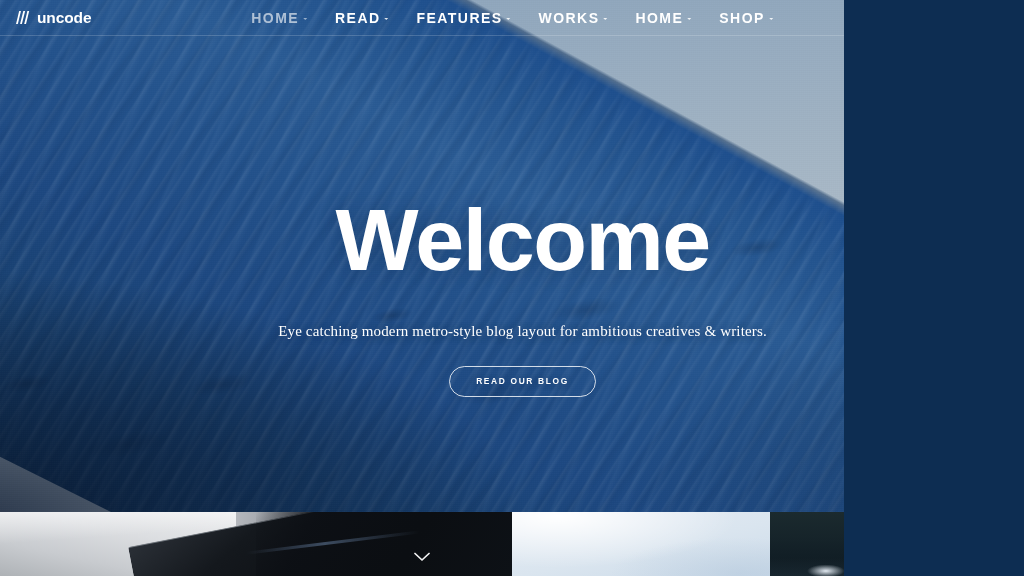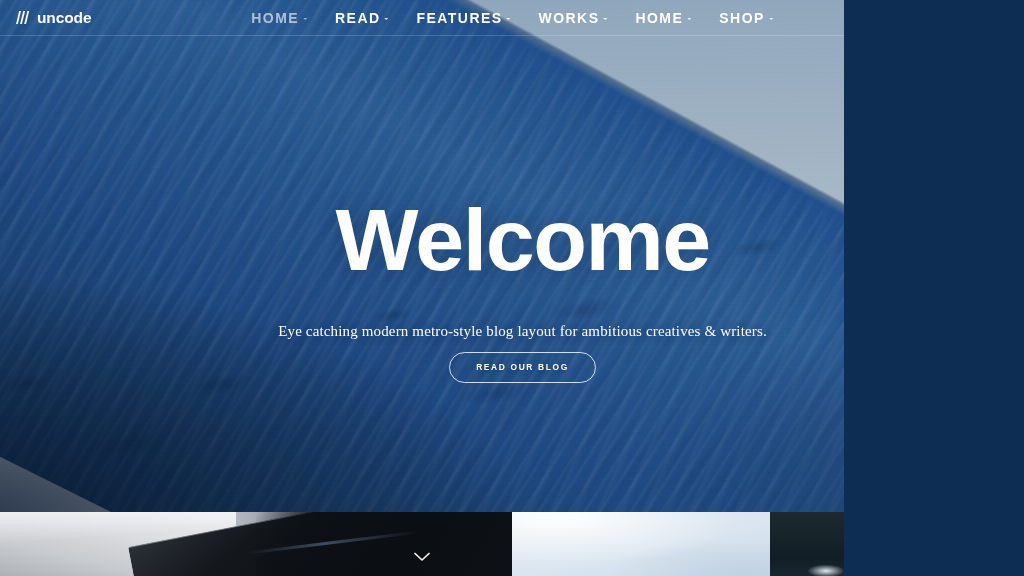--- a/index.html
+++ b/index.html
@@ -221,21 +221,21 @@
     margin-top:38px;
     color:#ffffff;
     font-family:"Liberation Serif", "DejaVu Serif", serif;
     font-size:15px;
     font-weight:400;
     letter-spacing:0.15px;
     line-height:1.2;
     text-shadow:0 1px 10px rgba(8,28,56,0.35);
   }
   .hero-cta {
-    margin-top:12px;
+    margin-top:26px;
     display:inline-flex; align-items:center; justify-content:center;
     height:31px;
     padding:0 26px;
     border:1px solid rgba(255,255,255,0.80);
     border-radius:16px;
     color:#ffffff;
     font-size:8.4px;
     font-weight:700;
     letter-spacing:1.65px;
     line-height:1;

